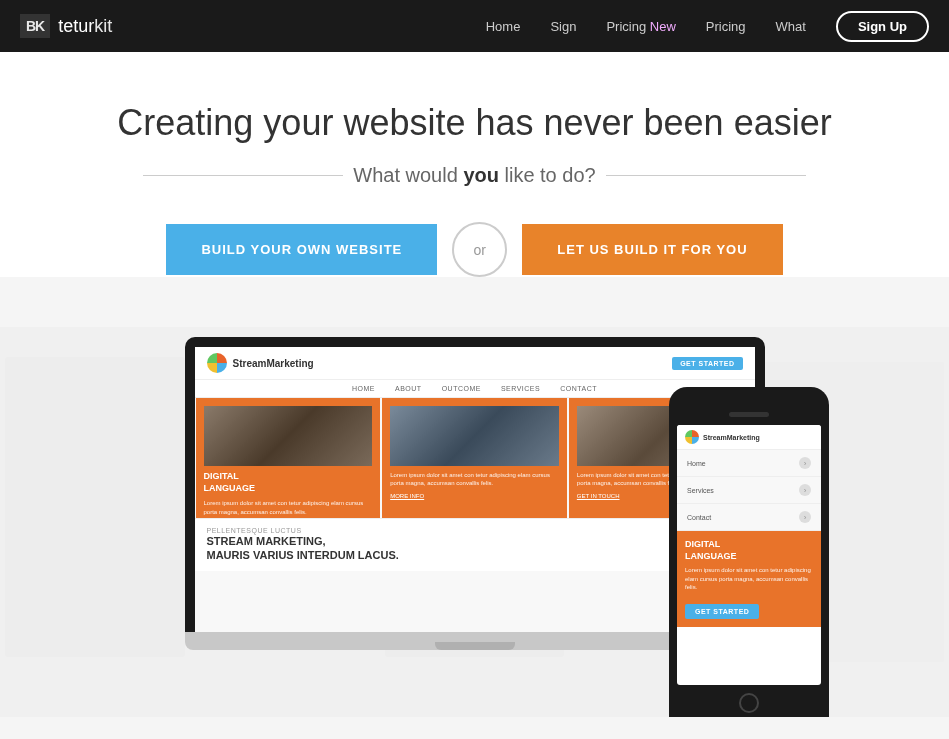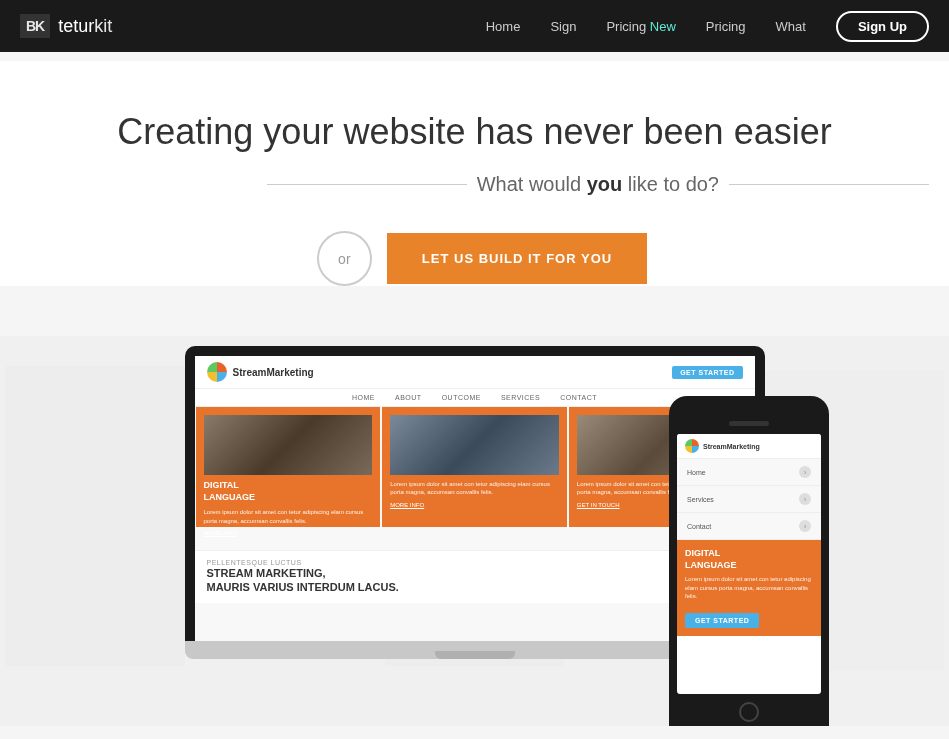--- a/index.html
+++ b/index.html
@@ -55,36 +55,35 @@
       font-size: 13px;
       cursor: pointer;
       font-weight: bold;
     }
 
     
     .hero {
       background: #fff;
       text-align: center;
       padding: 50px 20px 0;
-      margin-top: 9px;
     }
     .hero-title {
       font-size: 36px;
       font-weight: 300;
       color: #333;
       margin-bottom: 20px;
     }
     .hero-subtitle {
       font-size: 20px;
       color: #666;
       margin-bottom: 35px;
       position: relative;
       display: flex;
       align-items: center;
-      justify-content: flex-end;
+      justify-content: center;
       gap: 10px;
     }
     .hero-subtitle .line {
       flex: 1;
       max-width: 200px;
       height: 1px;
       background: #ccc;
     }
     .hero-subtitle strong { color: #333; font-weight: 900; }
 
@@ -328,21 +327,20 @@
     }
     .card-img-placeholder {
       width: 100%;
       height: 100%;
       background: linear-gradient(135deg, #888 0%, #555 50%, #777 100%);
     }
     .site-footer-strip {
       background: #fff;
       padding: 8px 12px;
       border-top: 1px solid #eee;
-      margin-top: 23px;
     }
     .site-footer-title {
       font-size: 7px;
       color: #999;
       text-transform: uppercase;
       letter-spacing: 0.5px;
     }
     .site-footer-heading {
       font-size: 11px;
       font-weight: bold;
@@ -445,38 +443,39 @@
     </div>
     <span class="brand-name">
       <span>tetur</span><span class="kit">kit</span>
     </span>
   </div>
   <div class="navbar-nav">
     <a class="nav-link">Home</a>
     <a class="nav-link">Sign</a>
     <a class="nav-link">
       <span>Pricing</span>
-      <span style="color:#5eead4;">New</span>
+      <span style="color:#f0abfc;">New</span>
     </a>
     <a class="nav-link">Pricing</a>
     <a class="nav-link">What</a>
     <button class="signup-btn">Sign Up</button>
   </div>
 </nav>
 
 <div class="hero">
   <h1 class="hero-title">Creating your website has never been easier</h1>
   <div class="hero-subtitle">
     <div class="line"></div>
     <span>
       <span>What would </span><strong>you</strong><span> like to do?</span>
     </span>
     <div class="line"></div>
   </div>
   <div class="cta-row">
+    <button class="btn-build-own">BUILD YOUR OWN WEBSITE</button>
     <div class="or-divider">or</div>
     <button class="btn-build-for-you">LET US BUILD IT FOR YOU</button>
   </div>
 </div>
 
 <div class="devices-section">
 
   <div class="bg-pages">
     <div class="bg-page" style="background:#e8e8e8;margin-top:30px;"></div>
     <div class="bg-page" style="background:#f0f0f0;margin-top:10px;"></div>

